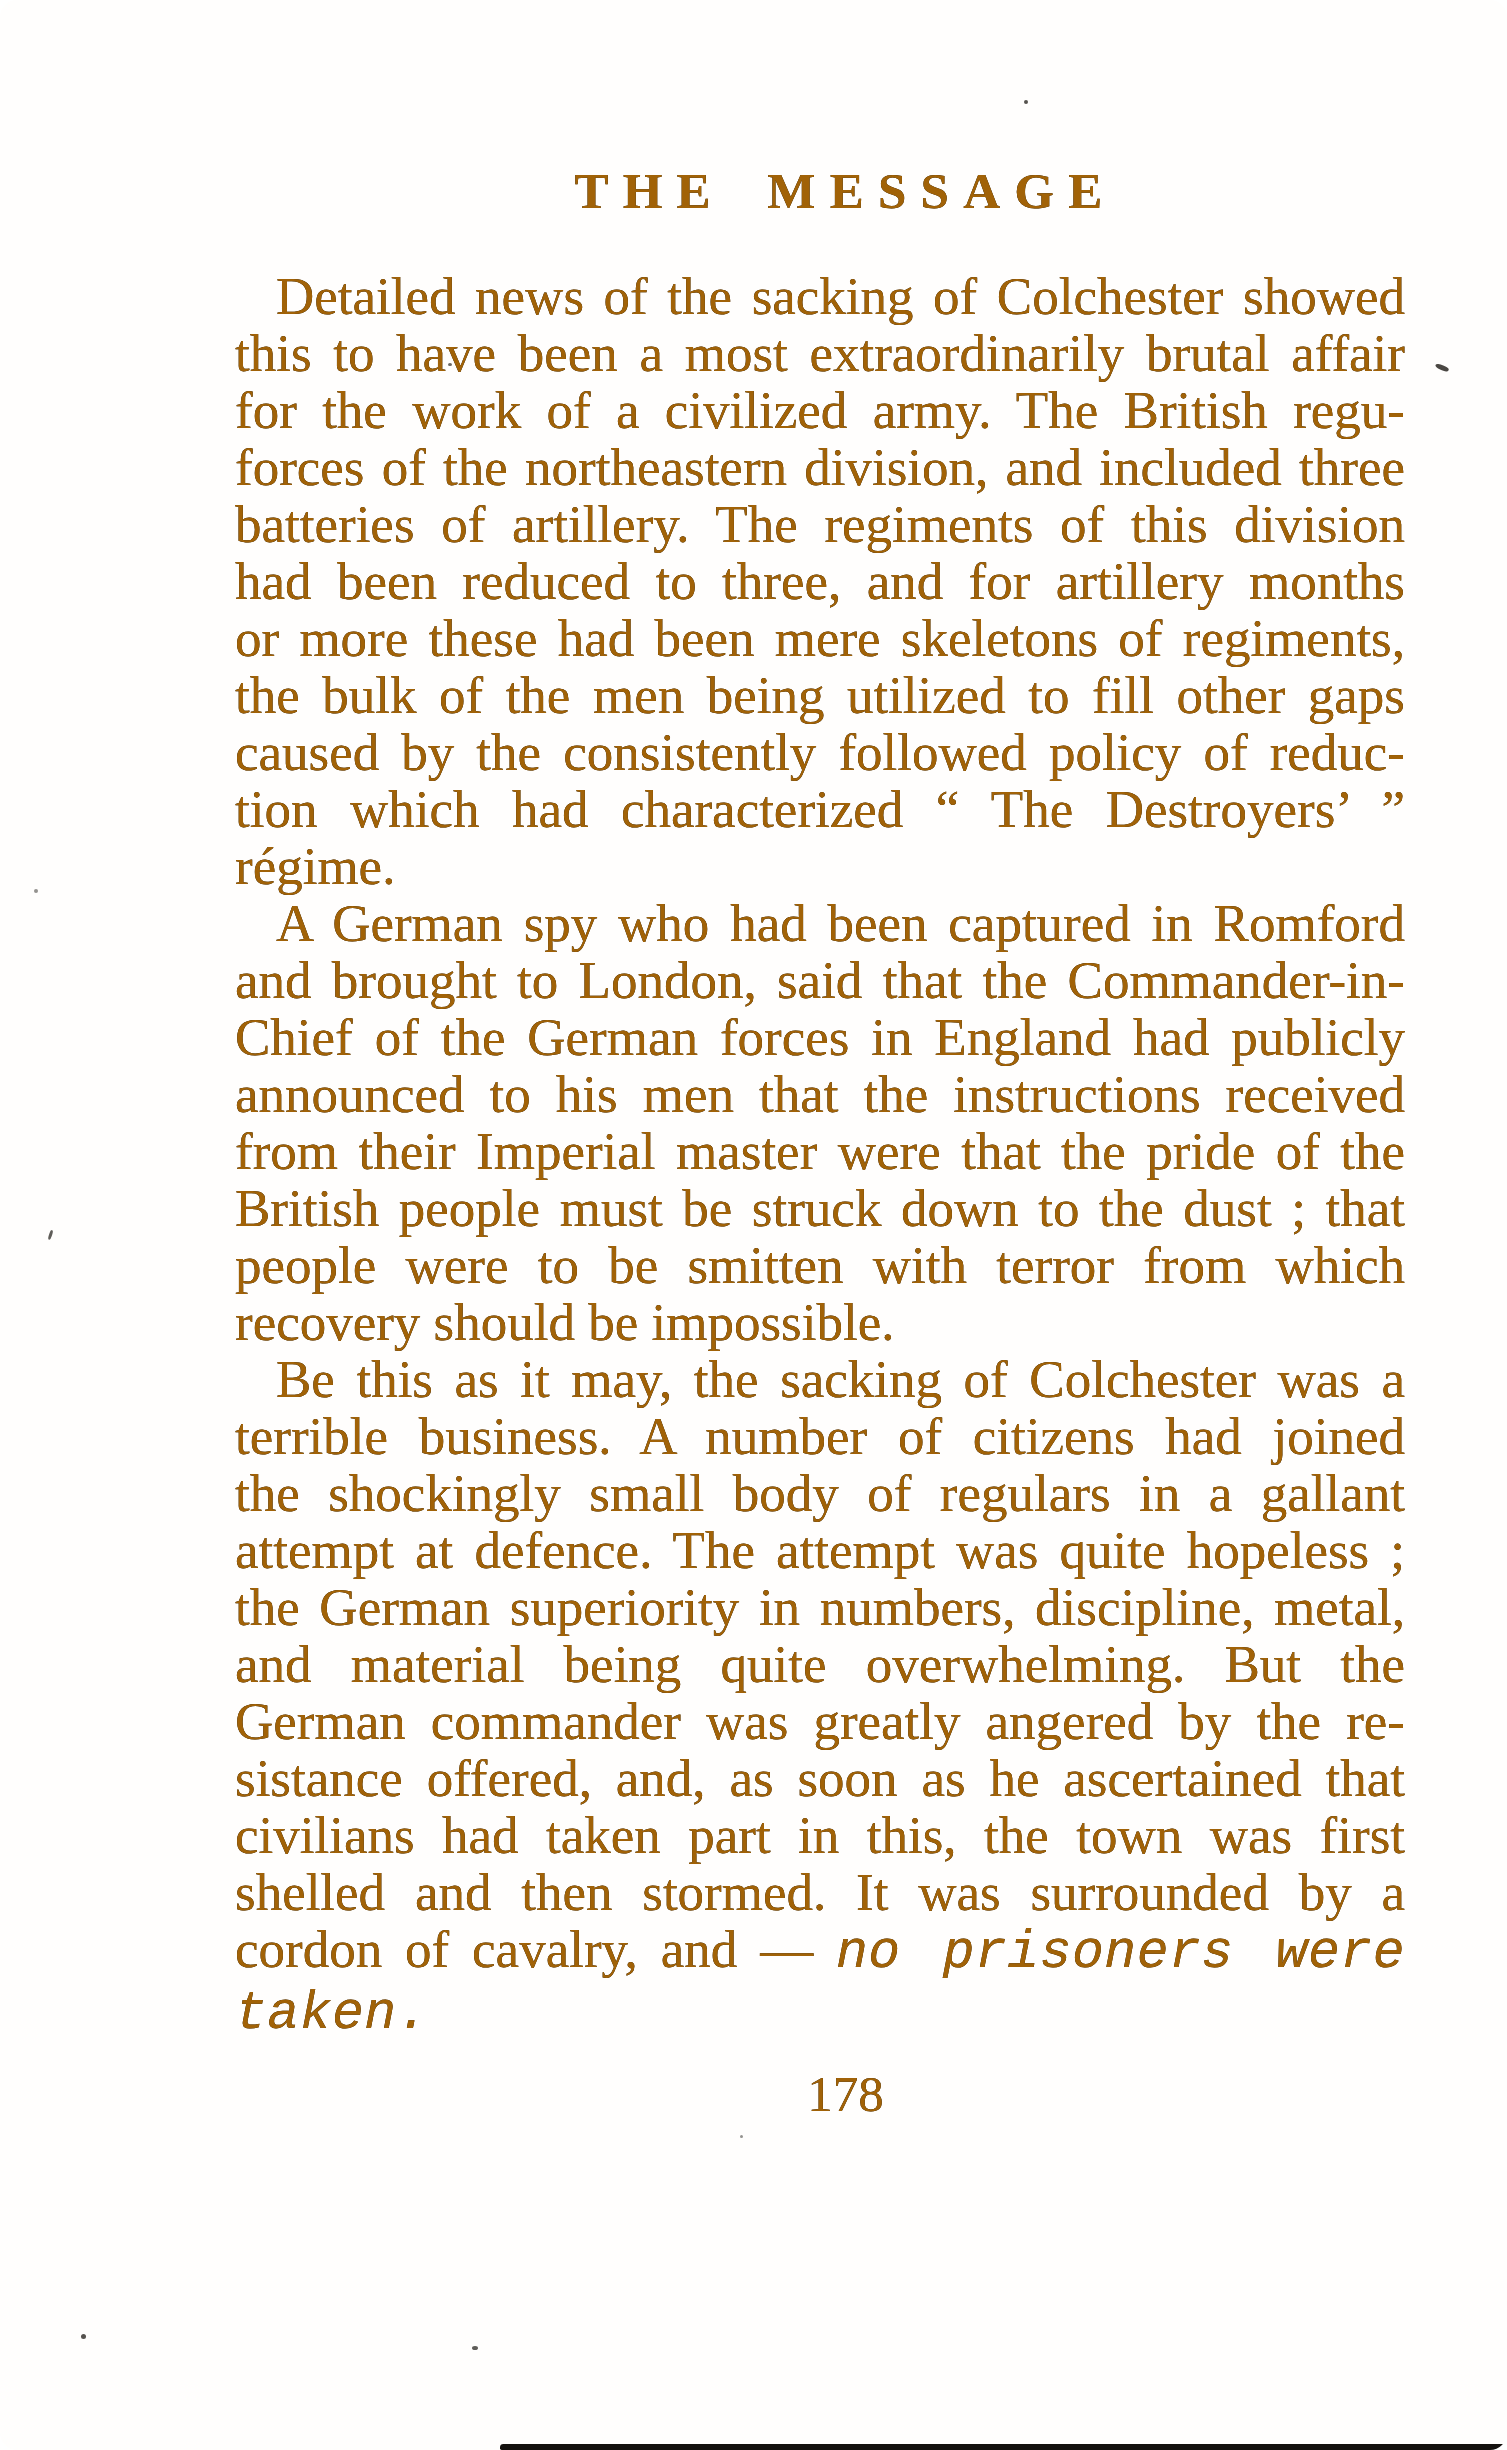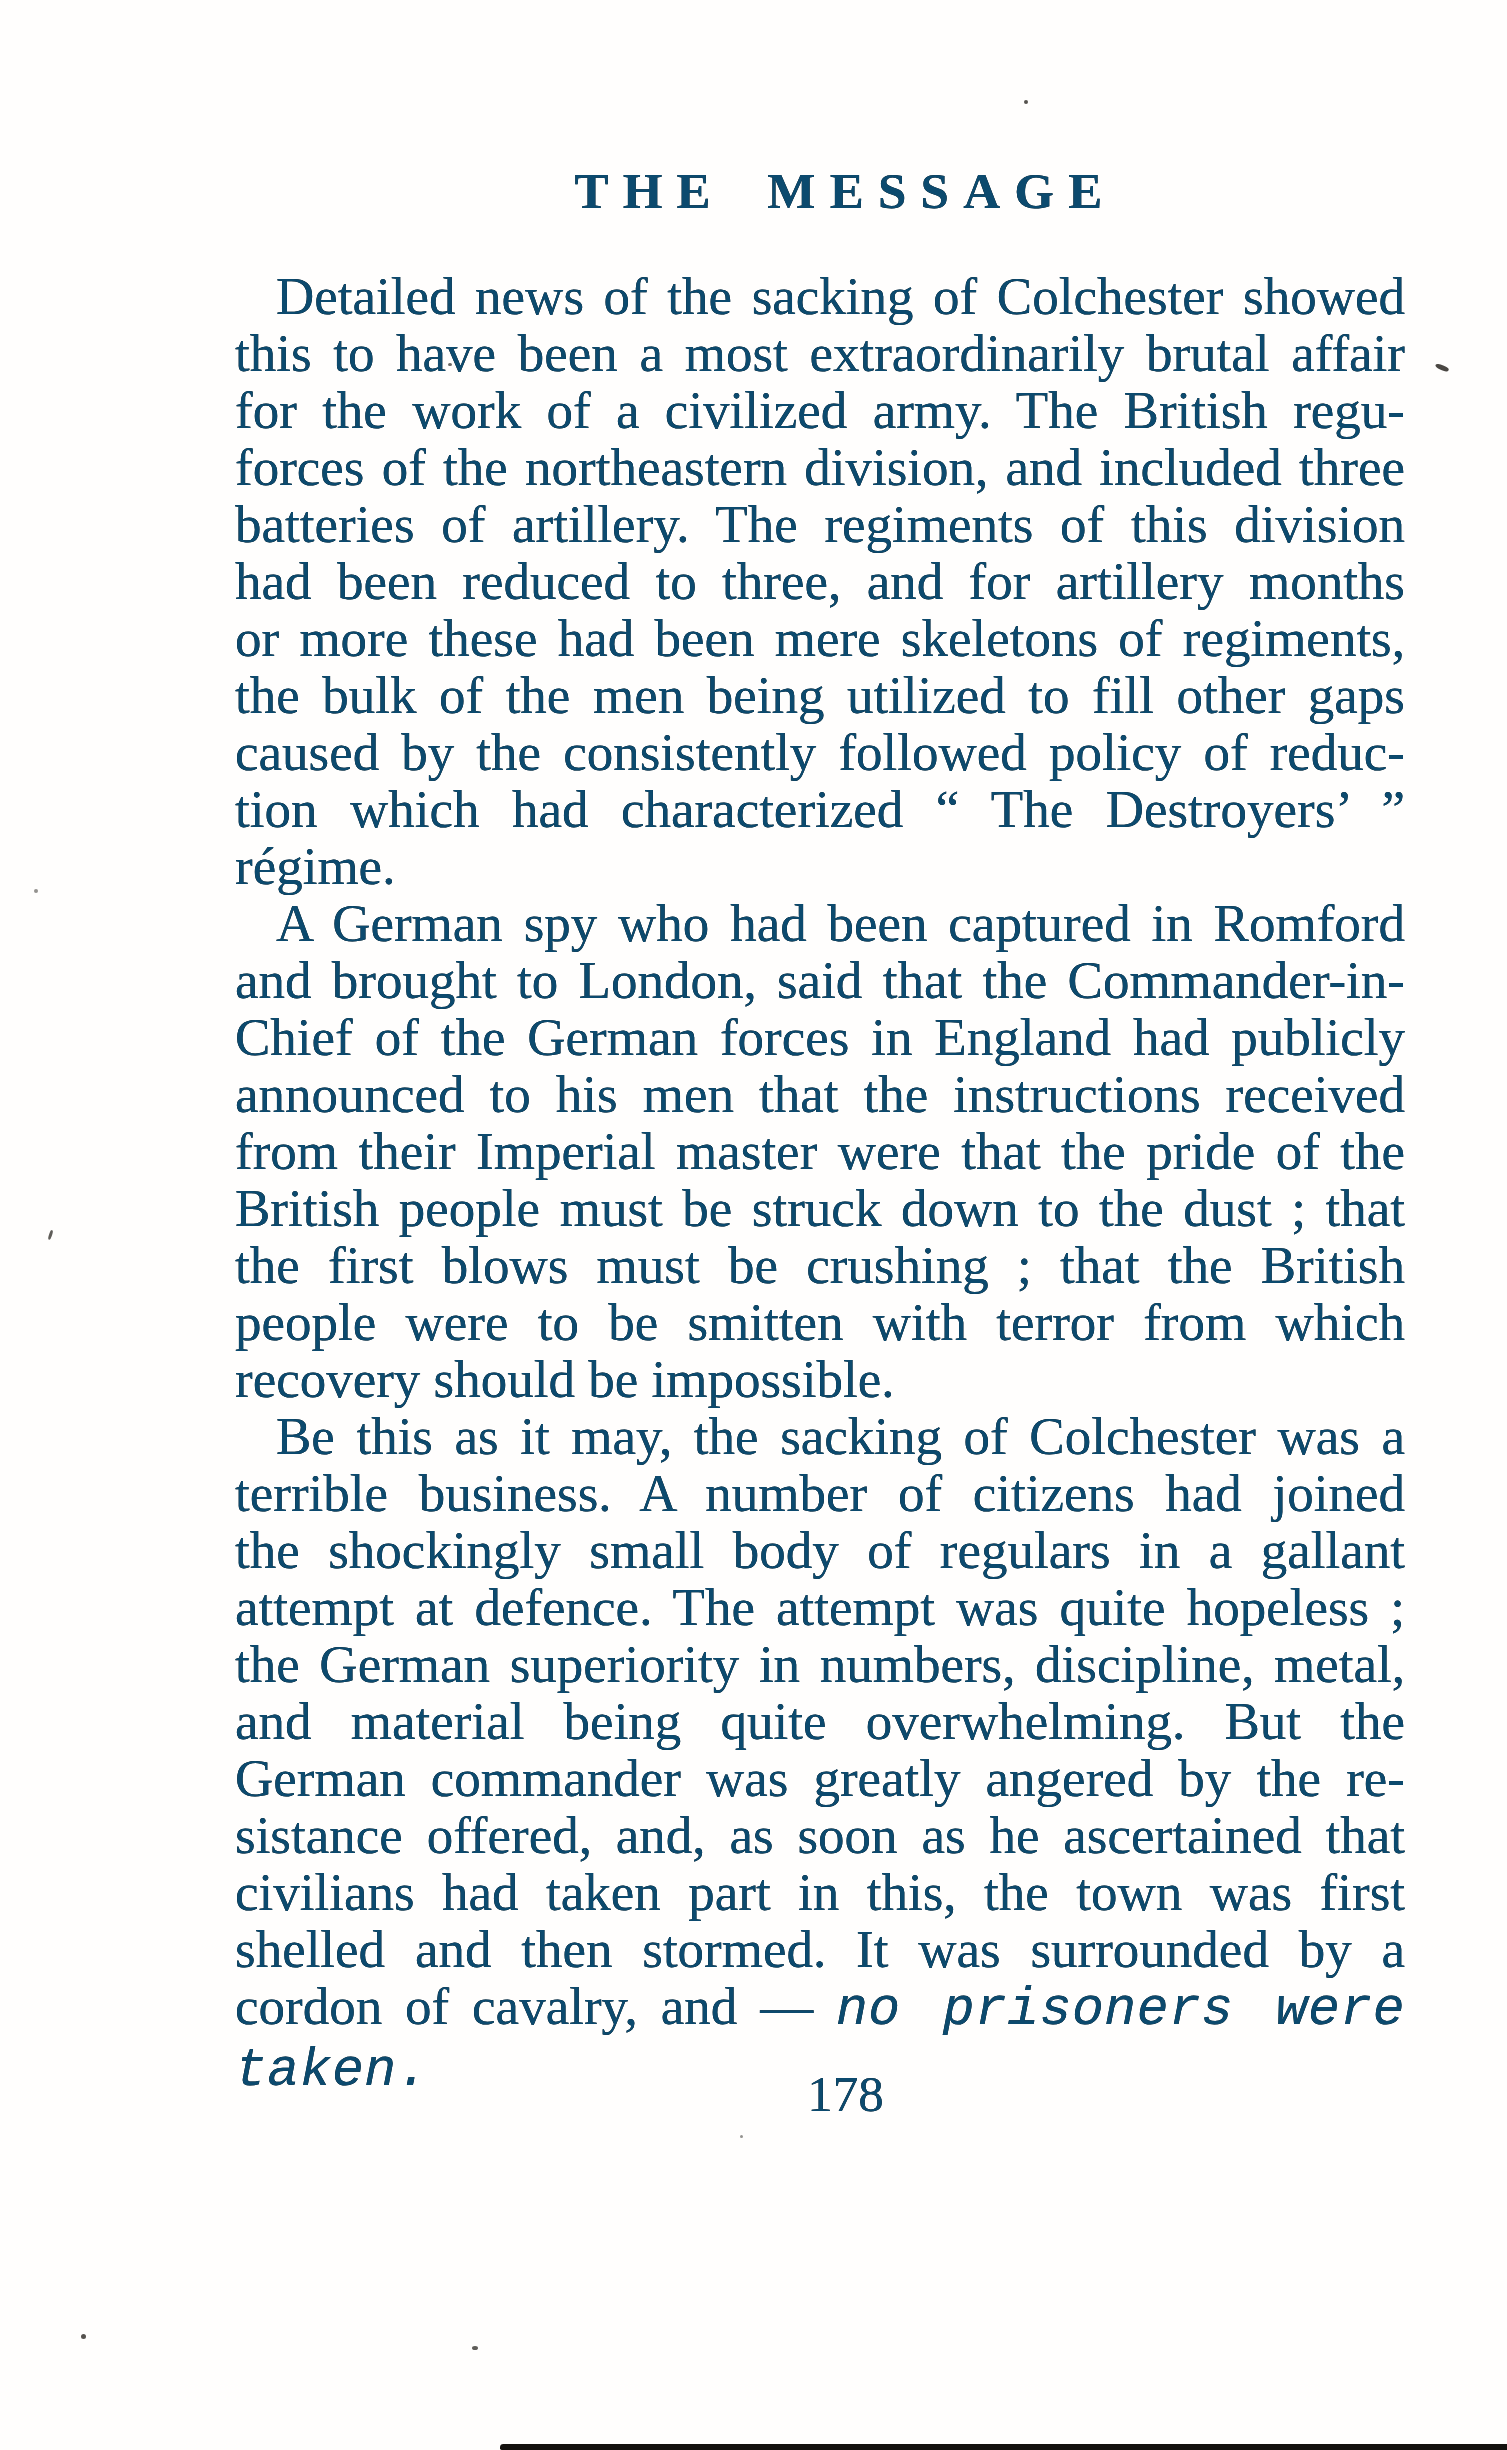--- a/index.html
+++ b/index.html
@@ -7,21 +7,22 @@
     padding: 0;
     background: #ffffff;
   }
   .page {
     position: relative;
     width: 1507px;
     height: 2450px;
     background: #fffefd;
     overflow: hidden;
     font-family: "Liberation Serif", "DejaVu Serif", serif;
-    color: #0c4a6e;
+    color: #a16207;
+    border-radius: 17px;
   }
   .chapter-title {
     position: absolute;
     top: 166px;
     left: 0;
     width: 100%;
     text-align: center;
     transform: translateX(92px);
     font-size: 51px;
     line-height: 51px;
@@ -111,21 +112,20 @@
         <div class="line">tion which had characterized “ The Destroyers’ ”</div>
         <div class="line para-end">régime.</div>
       </div>
       <div>
         <div class="line indent">A German spy who had been captured in Romford</div>
         <div class="line">and brought to London, said that the Commander-in-</div>
         <div class="line">Chief of the German forces in England had publicly</div>
         <div class="line">announced to his men that the instructions received</div>
         <div class="line">from their Imperial master were that the pride of the</div>
         <div class="line">British people must be struck down to the dust ; that</div>
-        <div class="line">the first blows must be crushing ; that the British</div>
         <div class="line">people were to be smitten with terror from which</div>
         <div class="line para-end">recovery should be impossible.</div>
       </div>
       <div>
         <div class="line indent">Be this as it may, the sacking of Colchester was a</div>
         <div class="line">terrible business.  A number of citizens had joined</div>
         <div class="line">the shockingly small body of regulars in a gallant</div>
         <div class="line">attempt at defence.  The attempt was quite hopeless ;</div>
         <div class="line">the German superiority in numbers, discipline, metal,</div>
         <div class="line">and material being quite overwhelming.  But the</div>

